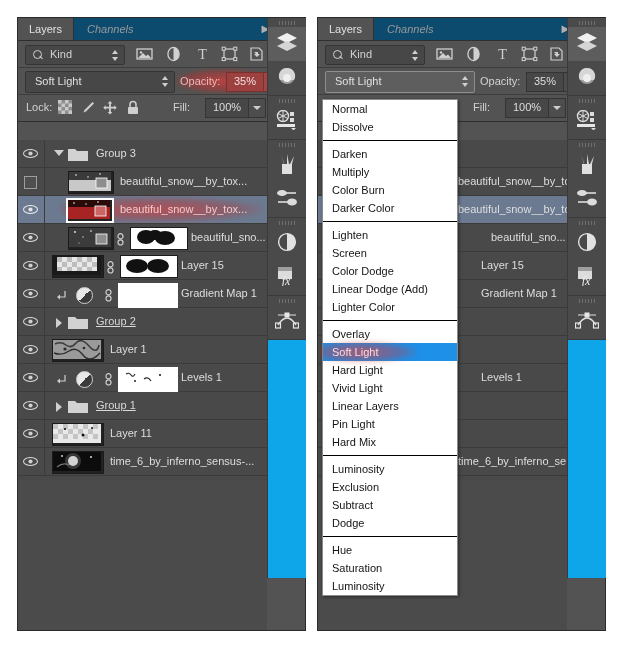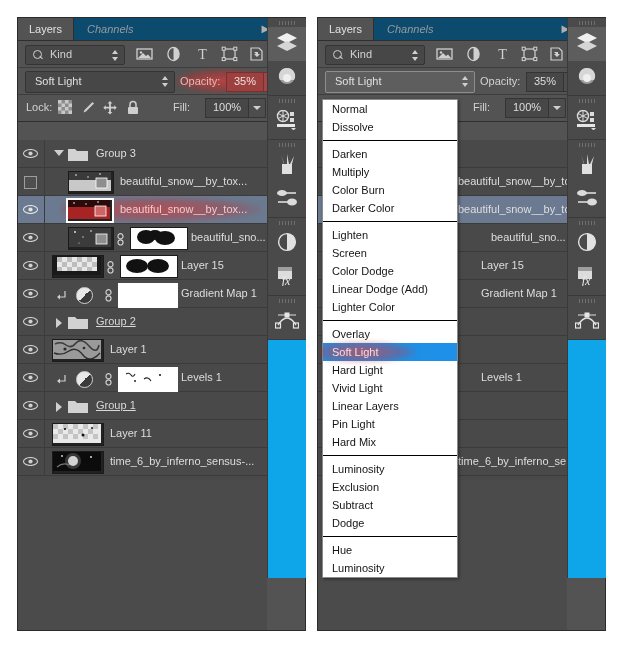--- a/index.html
+++ b/index.html
@@ -916,14 +916,15 @@
     <div class="mi"><span class="mi-txt">Linear Layers</span></div>
     <div class="mi"><span class="mi-txt">Pin Light</span></div>
     <div class="mi"><span class="mi-txt">Hard Mix</span></div>
     <div class="msep"></div>
     <div class="mi"><span class="mi-txt">Luminosity</span></div>
     <div class="mi"><span class="mi-txt">Exclusion</span></div>
     <div class="mi"><span class="mi-txt">Subtract</span></div>
     <div class="mi"><span class="mi-txt">Dodge</span></div>
     <div class="msep"></div>
     <div class="mi"><span class="mi-txt">Hue</span></div>
+    <div class="mi"><span class="mi-txt">Saturation</span></div>
     <div class="mi"><span class="mi-txt">Luminosity</span></div>
   </div>
 
 </body></html>

